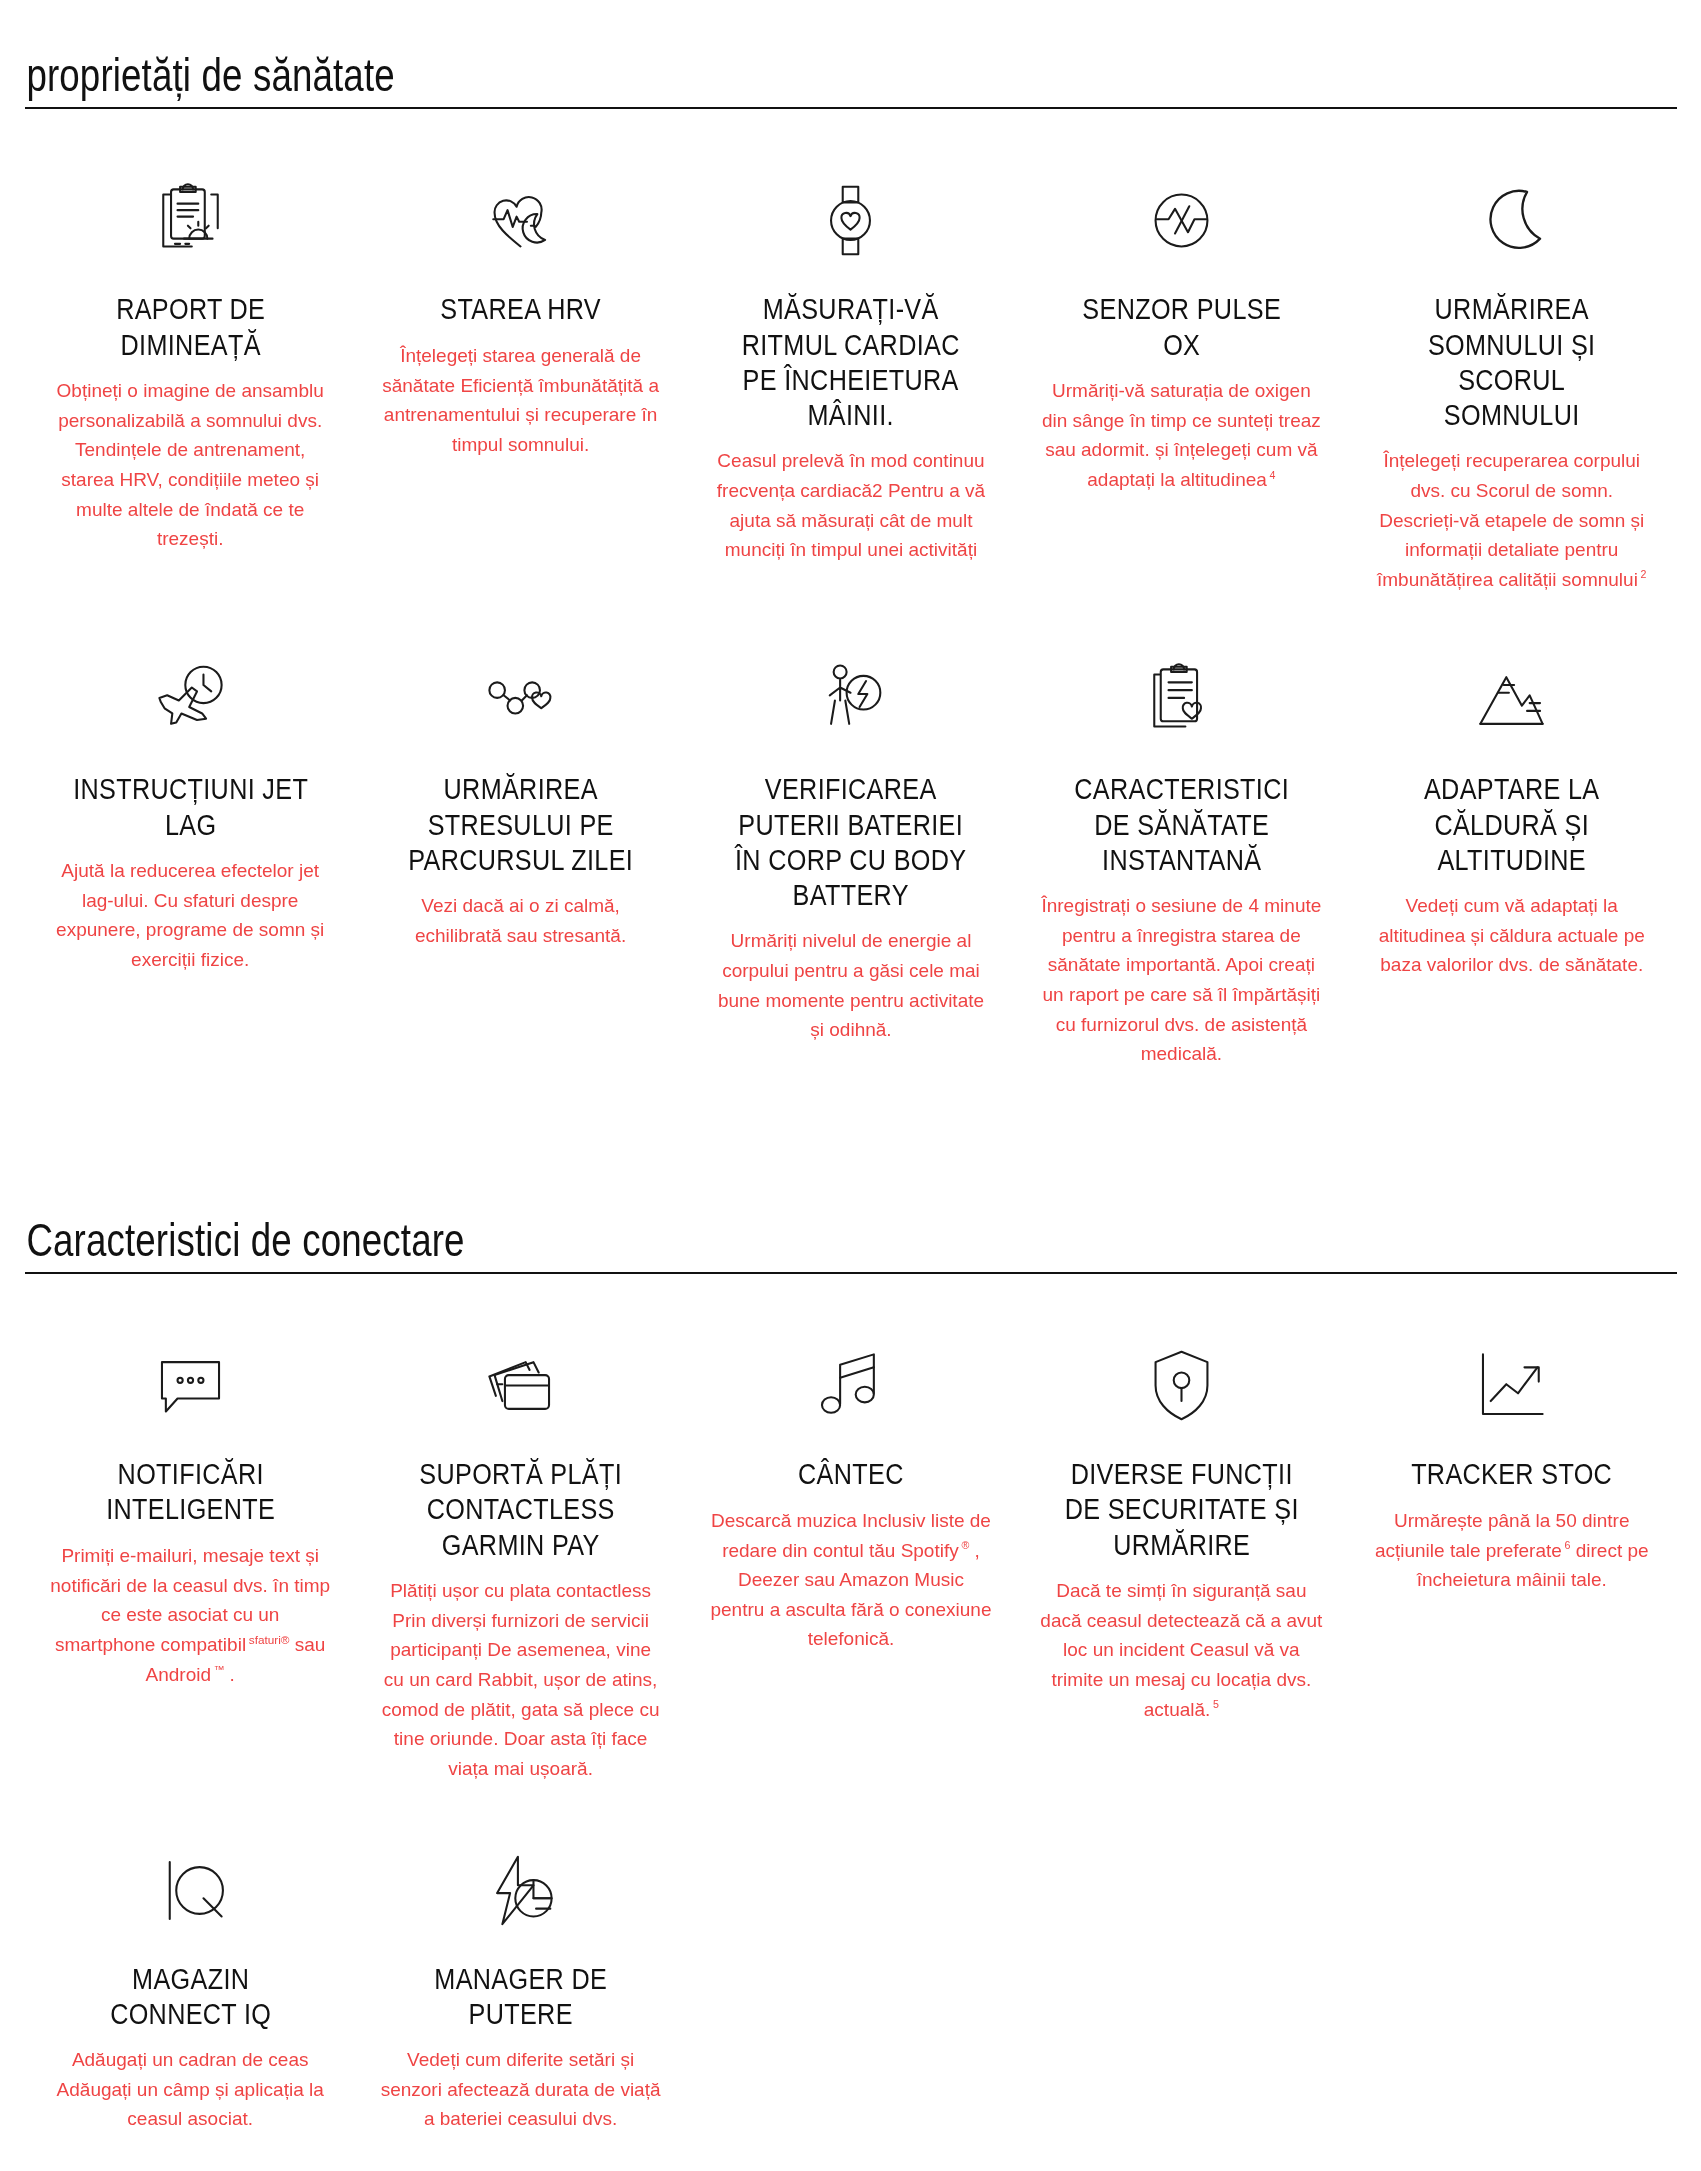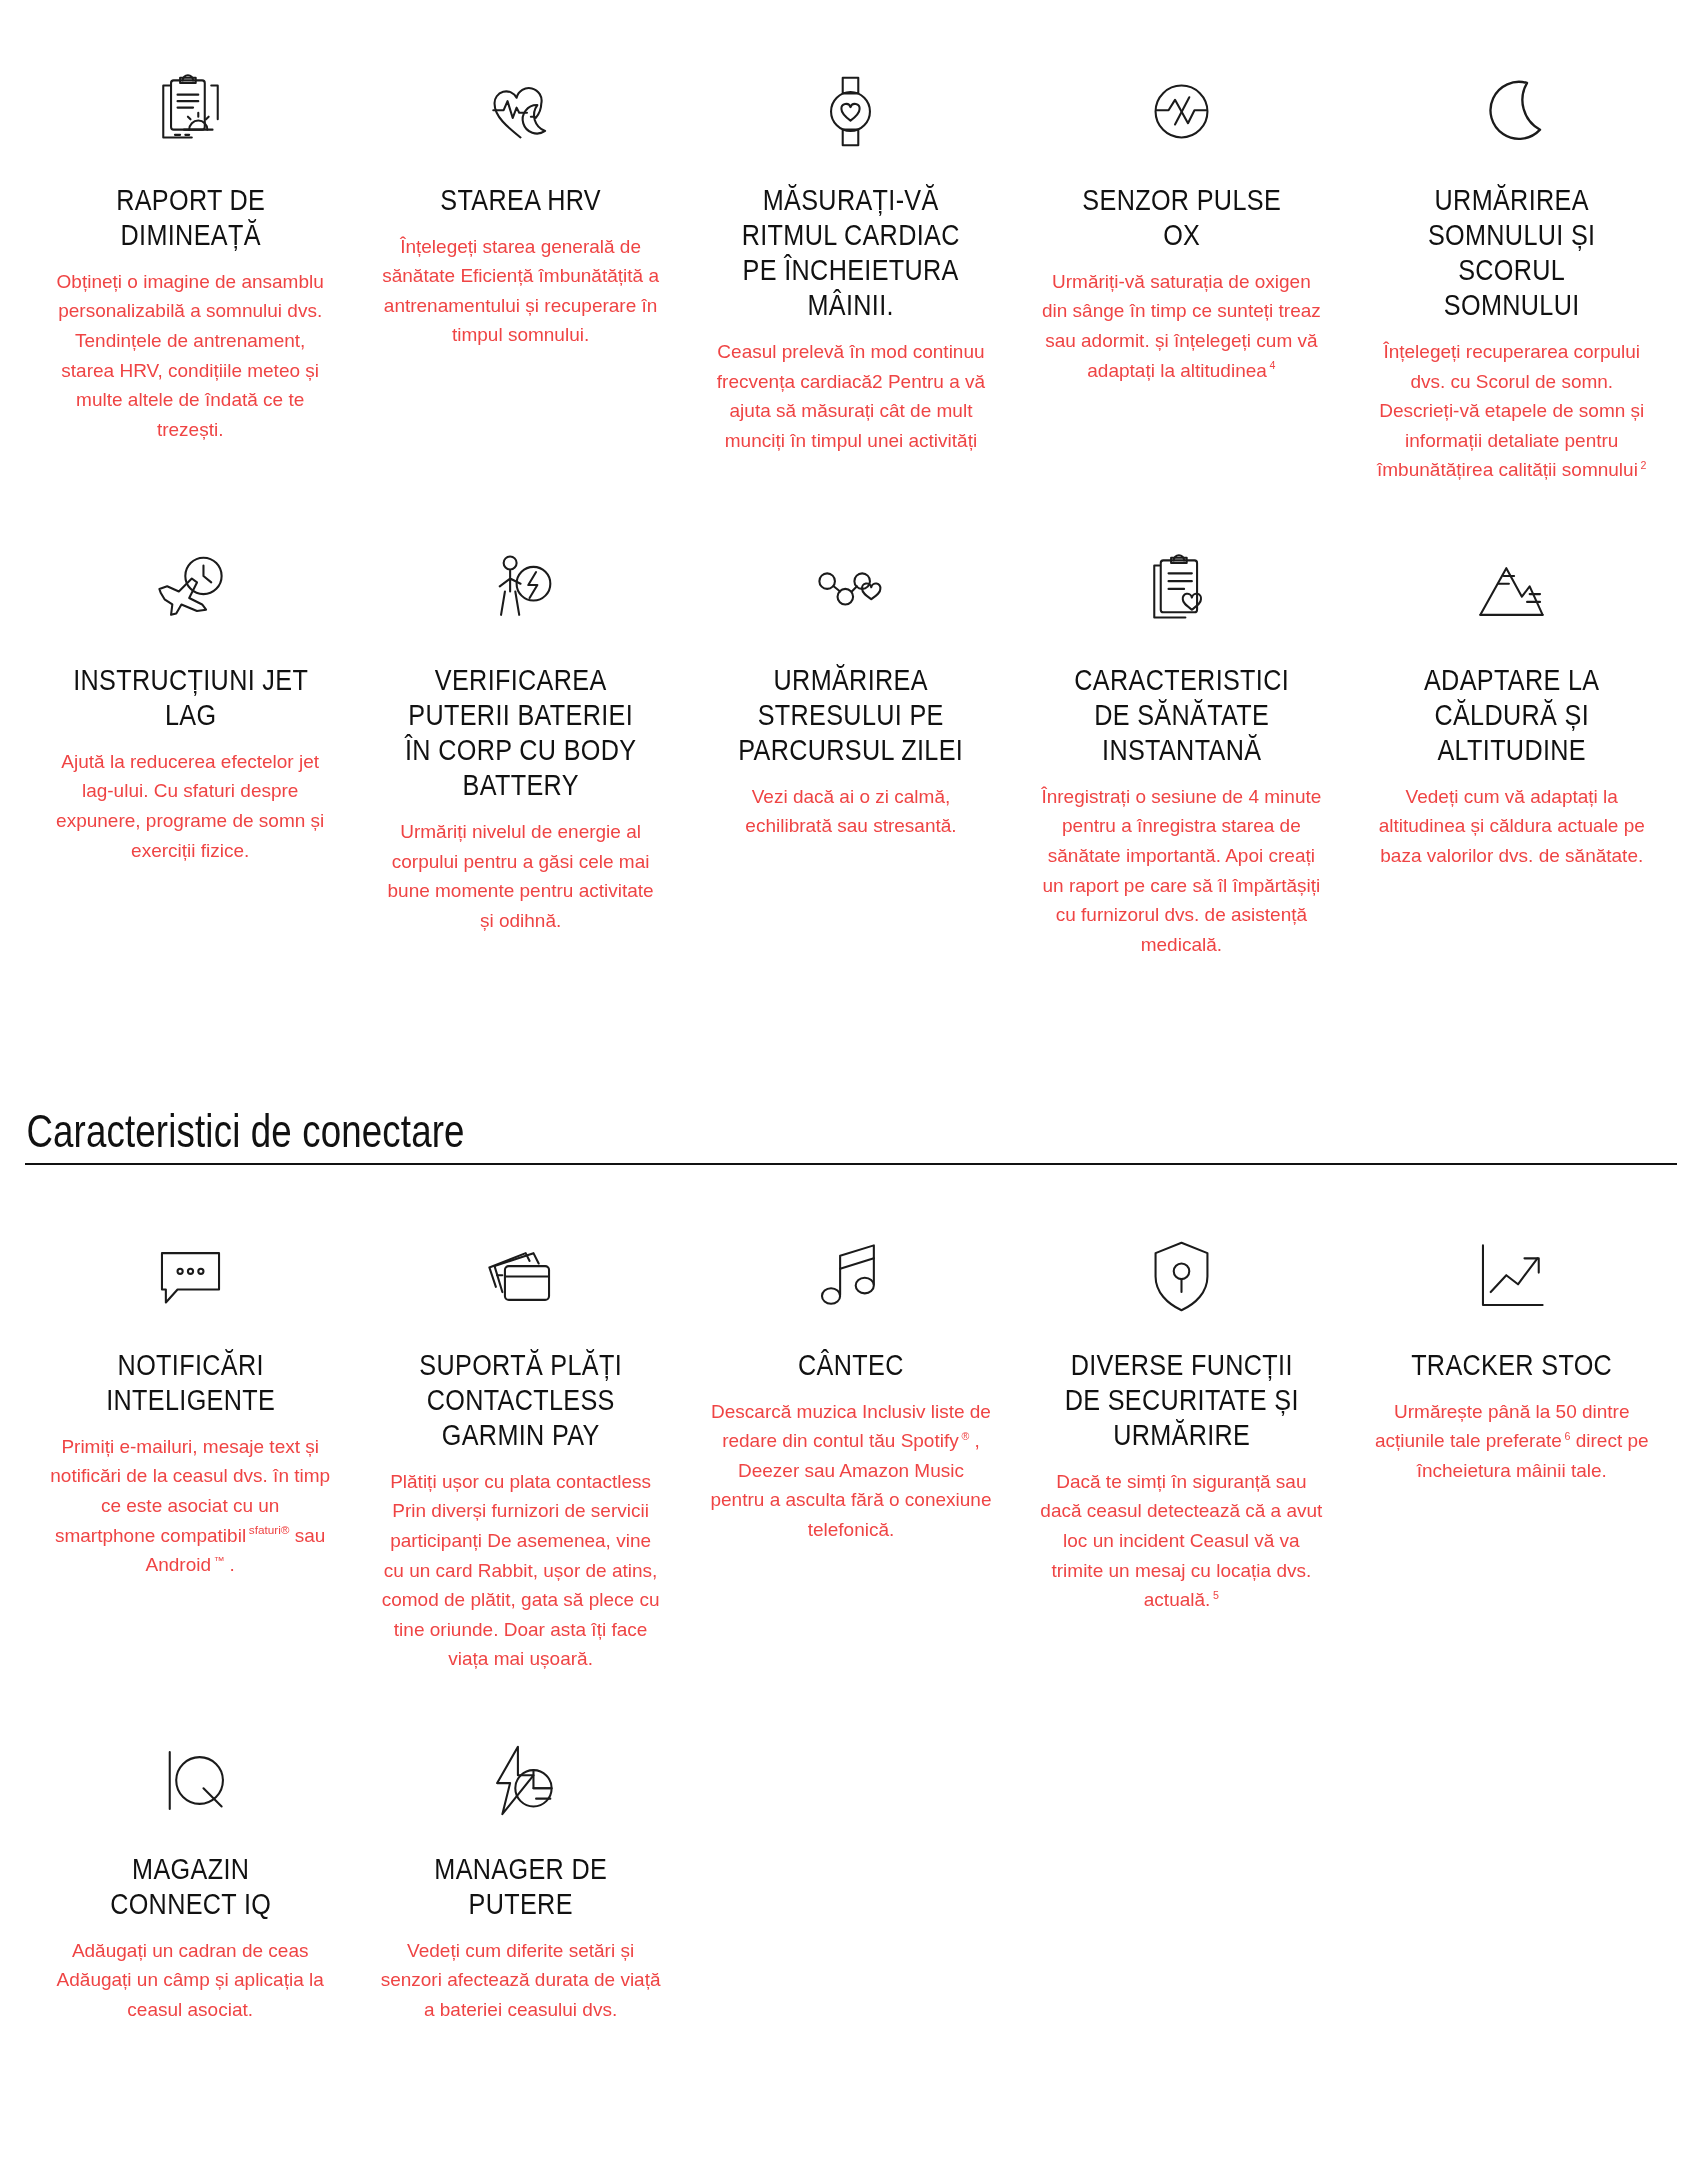--- a/index.html
+++ b/index.html
@@ -80,20 +80,24 @@
     line-height: 0;
     padding-left: 2.7px;
   }
   .card-body sup.word { font-size: 0.62em; }
 </style>
 </head>
 <body>
 
 <div class="page">
 
+  <div class="section-head-wrap">
+    <div class="section-head">proprietăți de sănătate</div>
+    <div class="section-rule"></div>
+  </div>
   <div class="grid" id="health-grid">
       <div class="card">
         <div class="icon-box">
           <svg width="83" height="83" viewBox="0 0 64 64">
             <g fill="none" stroke="#1b1b1b" stroke-width="1.6" stroke-linecap="round" stroke-linejoin="round">
      <path d="M16 12h-5v40h22"></path>
               <path d="M48 12h5v26"></path>
      <rect x="17" y="8" width="26" height="38" rx="2"></rect>
      <path d="M26 8a4 4 0 0 1 8 0"></path>
               <path d="M24 6h12v4H24z"></path>
@@ -170,44 +174,44 @@
             </g>
           </svg>
         </div>
         <div class="card-title">INSTRUCȚIUNI JET LAG</div>
         <div class="card-body">Ajută la reducerea efectelor jet lag-ului. Cu sfaturi despre expunere, programe de somn și exerciții fizice.</div>
       </div>
       <div class="card">
         <div class="icon-box">
           <svg width="83" height="83" viewBox="0 0 64 64">
             <g fill="none" stroke="#1b1b1b" stroke-width="1.6" stroke-linecap="round" stroke-linejoin="round">
-     <circle cx="24" cy="10" r="5"></circle>
-     <path d="M24 16v16M24 22l-8 6M24 22l8 4M20 32l-3 18M28 32l3 18"></path>
-     <circle cx="42" cy="26" r="13"></circle>
-     <path d="M44 17l-6 10h7l-6 10"></path>
-            </g>
-          </svg>
-        </div>
-        <div class="card-title">VERIFICAREA PUTERII BATERIEI ÎN CORP CU BODY BATTERY</div>
-        <div class="card-body">Urmăriți nivelul de energie al corpului pentru a găsi cele mai bune momente pentru activitate și odihnă.</div>
-      </div>
-      <div class="card">
-        <div class="icon-box">
-          <svg width="83" height="83" viewBox="0 0 64 64">
-            <g fill="none" stroke="#1b1b1b" stroke-width="1.6" stroke-linecap="round" stroke-linejoin="round">
      <circle cx="14" cy="24" r="6"></circle>
               <circle cx="28" cy="36" r="6"></circle>
               <circle cx="41" cy="24" r="6"></circle>
      <path d="M19 28l5 4M33 32l4-4"></path>
      <path d="M53 30c-4-3-7-5-7-8a3.4 3.4 0 0 1 7-1.3A3.4 3.4 0 0 1 60 22c0 3-3 5-7 8z" transform="translate(-5,8)"></path>
             </g>
           </svg>
         </div>
         <div class="card-title">URMĂRIREA STRESULUI PE PARCURSUL ZILEI</div>
         <div class="card-body">Vezi dacă ai o zi calmă, echilibrată sau stresantă.</div>
+      </div>
+      <div class="card">
+        <div class="icon-box">
+          <svg width="83" height="83" viewBox="0 0 64 64">
+            <g fill="none" stroke="#1b1b1b" stroke-width="1.6" stroke-linecap="round" stroke-linejoin="round">
+     <circle cx="24" cy="10" r="5"></circle>
+     <path d="M24 16v16M24 22l-8 6M24 22l8 4M20 32l-3 18M28 32l3 18"></path>
+     <circle cx="42" cy="26" r="13"></circle>
+     <path d="M44 17l-6 10h7l-6 10"></path>
+            </g>
+          </svg>
+        </div>
+        <div class="card-title">VERIFICAREA PUTERII BATERIEI ÎN CORP CU BODY BATTERY</div>
+        <div class="card-body">Urmăriți nivelul de energie al corpului pentru a găsi cele mai bune momente pentru activitate și odihnă.</div>
       </div>
       <div class="card">
         <div class="icon-box">
           <svg width="83" height="83" viewBox="0 0 64 64">
             <g fill="none" stroke="#1b1b1b" stroke-width="1.6" stroke-linecap="round" stroke-linejoin="round">
      <path d="M15 12h-4v40h24"></path>
      <rect x="16" y="8" width="28" height="40" rx="2"></rect>
      <path d="M26 8a4 4 0 0 1 8 0"></path>
               <path d="M24 6h12v4H24z"></path>
      <path d="M22 18h18M22 24h18M22 30h12"></path>

